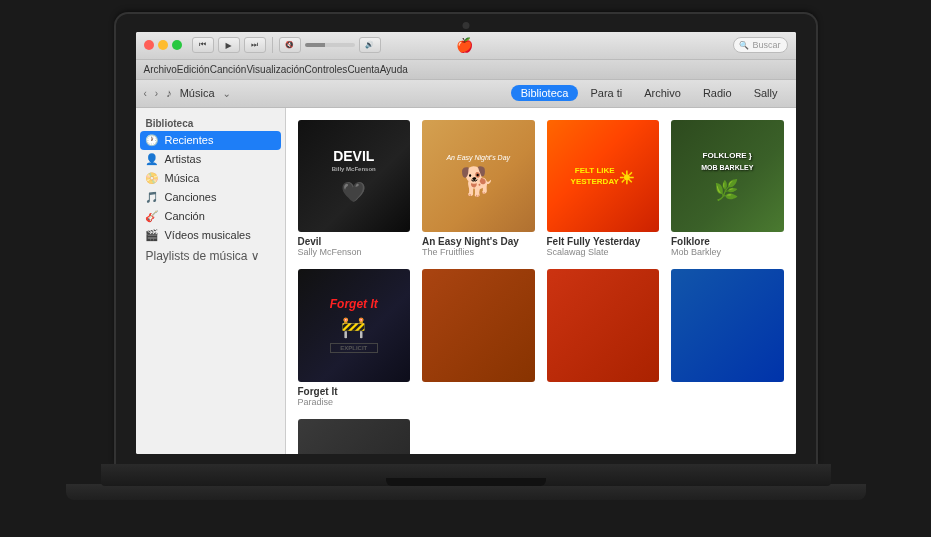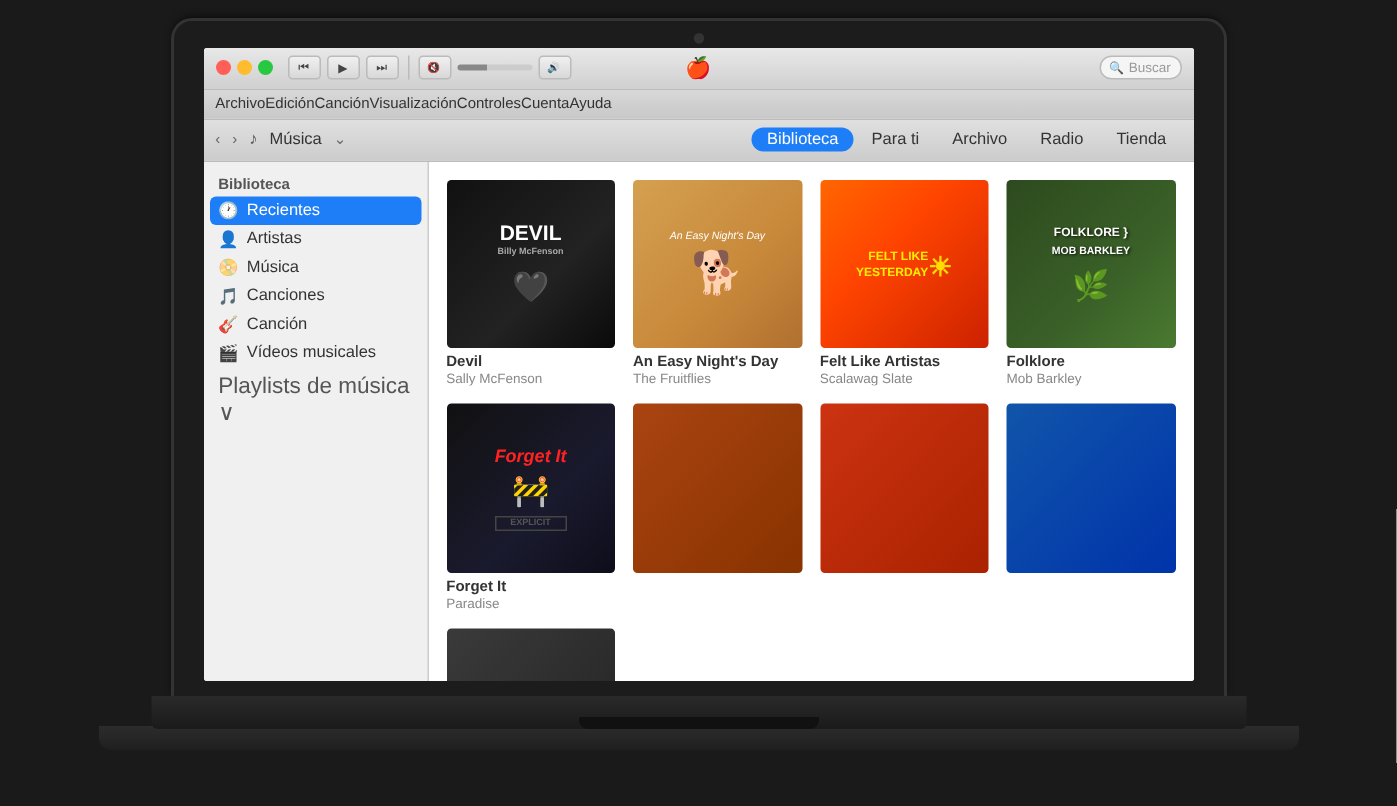--- a/index.html
+++ b/index.html
@@ -247,21 +247,21 @@
       border-radius: 4px;
       margin: 0 4px;
       padding: 3px 6px;
     }
     .sidebar-item-icon {
       font-size: 11px;
       width: 14px;
       text-align: center;
     }
     .sidebar-playlist-title {
-      font-size: 15px;
+      font-size: 12px;
       color: #555;
       padding: 4px 10px 2px 10px;
       cursor: pointer;
     }
 
     
     .main-content {
       flex: 1;
       background: #fff;
       overflow-y: auto;
@@ -473,21 +473,21 @@
         <button class="nav-back">‹</button>
         <button class="nav-forward">›</button>
         <span class="music-icon">♪</span>
         <span class="location-label">Música</span>
         <span style="font-size:10px; color:#666; cursor:pointer;">⌄</span>
         <div class="nav-tabs">
           <div class="nav-tab active">Biblioteca</div>
           <div class="nav-tab">Para ti</div>
           <div class="nav-tab">Archivo</div>
           <div class="nav-tab">Radio</div>
-          <div class="nav-tab">Tienda</div>
+          <div class="nav-tab">Sally</div>
         </div>
       </div>
 
       <div class="itunes-body">
 
         <div class="sidebar">
           <div class="sidebar-section-title">Biblioteca</div>
           <div class="sidebar-item active">
             <span class="sidebar-item-icon">🕐</span>
             <span>Recientes</span>
@@ -537,24 +537,24 @@
                   <div style="font-size:7px; color:#fff; font-style:italic; margin-bottom:4px;">An Easy Night's Day</div>
                   <div style="font-size:28px;">🐕</div>
                 </div>
               </div>
               <div class="album-title">An Easy Night's Day</div>
               <div class="album-artist">The Fruitflies</div>
             </div>
 
             <div class="album-item">
               <div class="album-cover cover-felt">
-                <div style="font-size:8px; font-weight:bold; color:#ffee00; text-align:right; line-height:1.4;">FELT LIKE<br>YESTERDAY</div>
+                <div style="font-size:8px; font-weight:bold; color:#ffee00; text-align:center; line-height:1.4;">FELT LIKE<br>YESTERDAY</div>
                 <div style="font-size:18px; margin-top:4px;">☀</div>
               </div>
-              <div class="album-title">Felt Like Artistas</div>
+              <div class="album-title">Felt Fully Yesterday</div>
               <div class="album-artist">Scalawag Slate</div>
             </div>
 
             <div class="album-item">
               <div class="album-cover cover-folklore">
                 <div style="font-size:8px; font-weight:bold; color:#fff; text-align:center; line-height:1.5; text-shadow:1px 1px 2px rgba(0,0,0,0.8);">
                   FOLKLORE }<br><span style="font-size:7px;">MOB BARKLEY</span>
                 </div>
                 <div style="font-size:20px; margin-top:2px;">🌿</div>
               </div>

